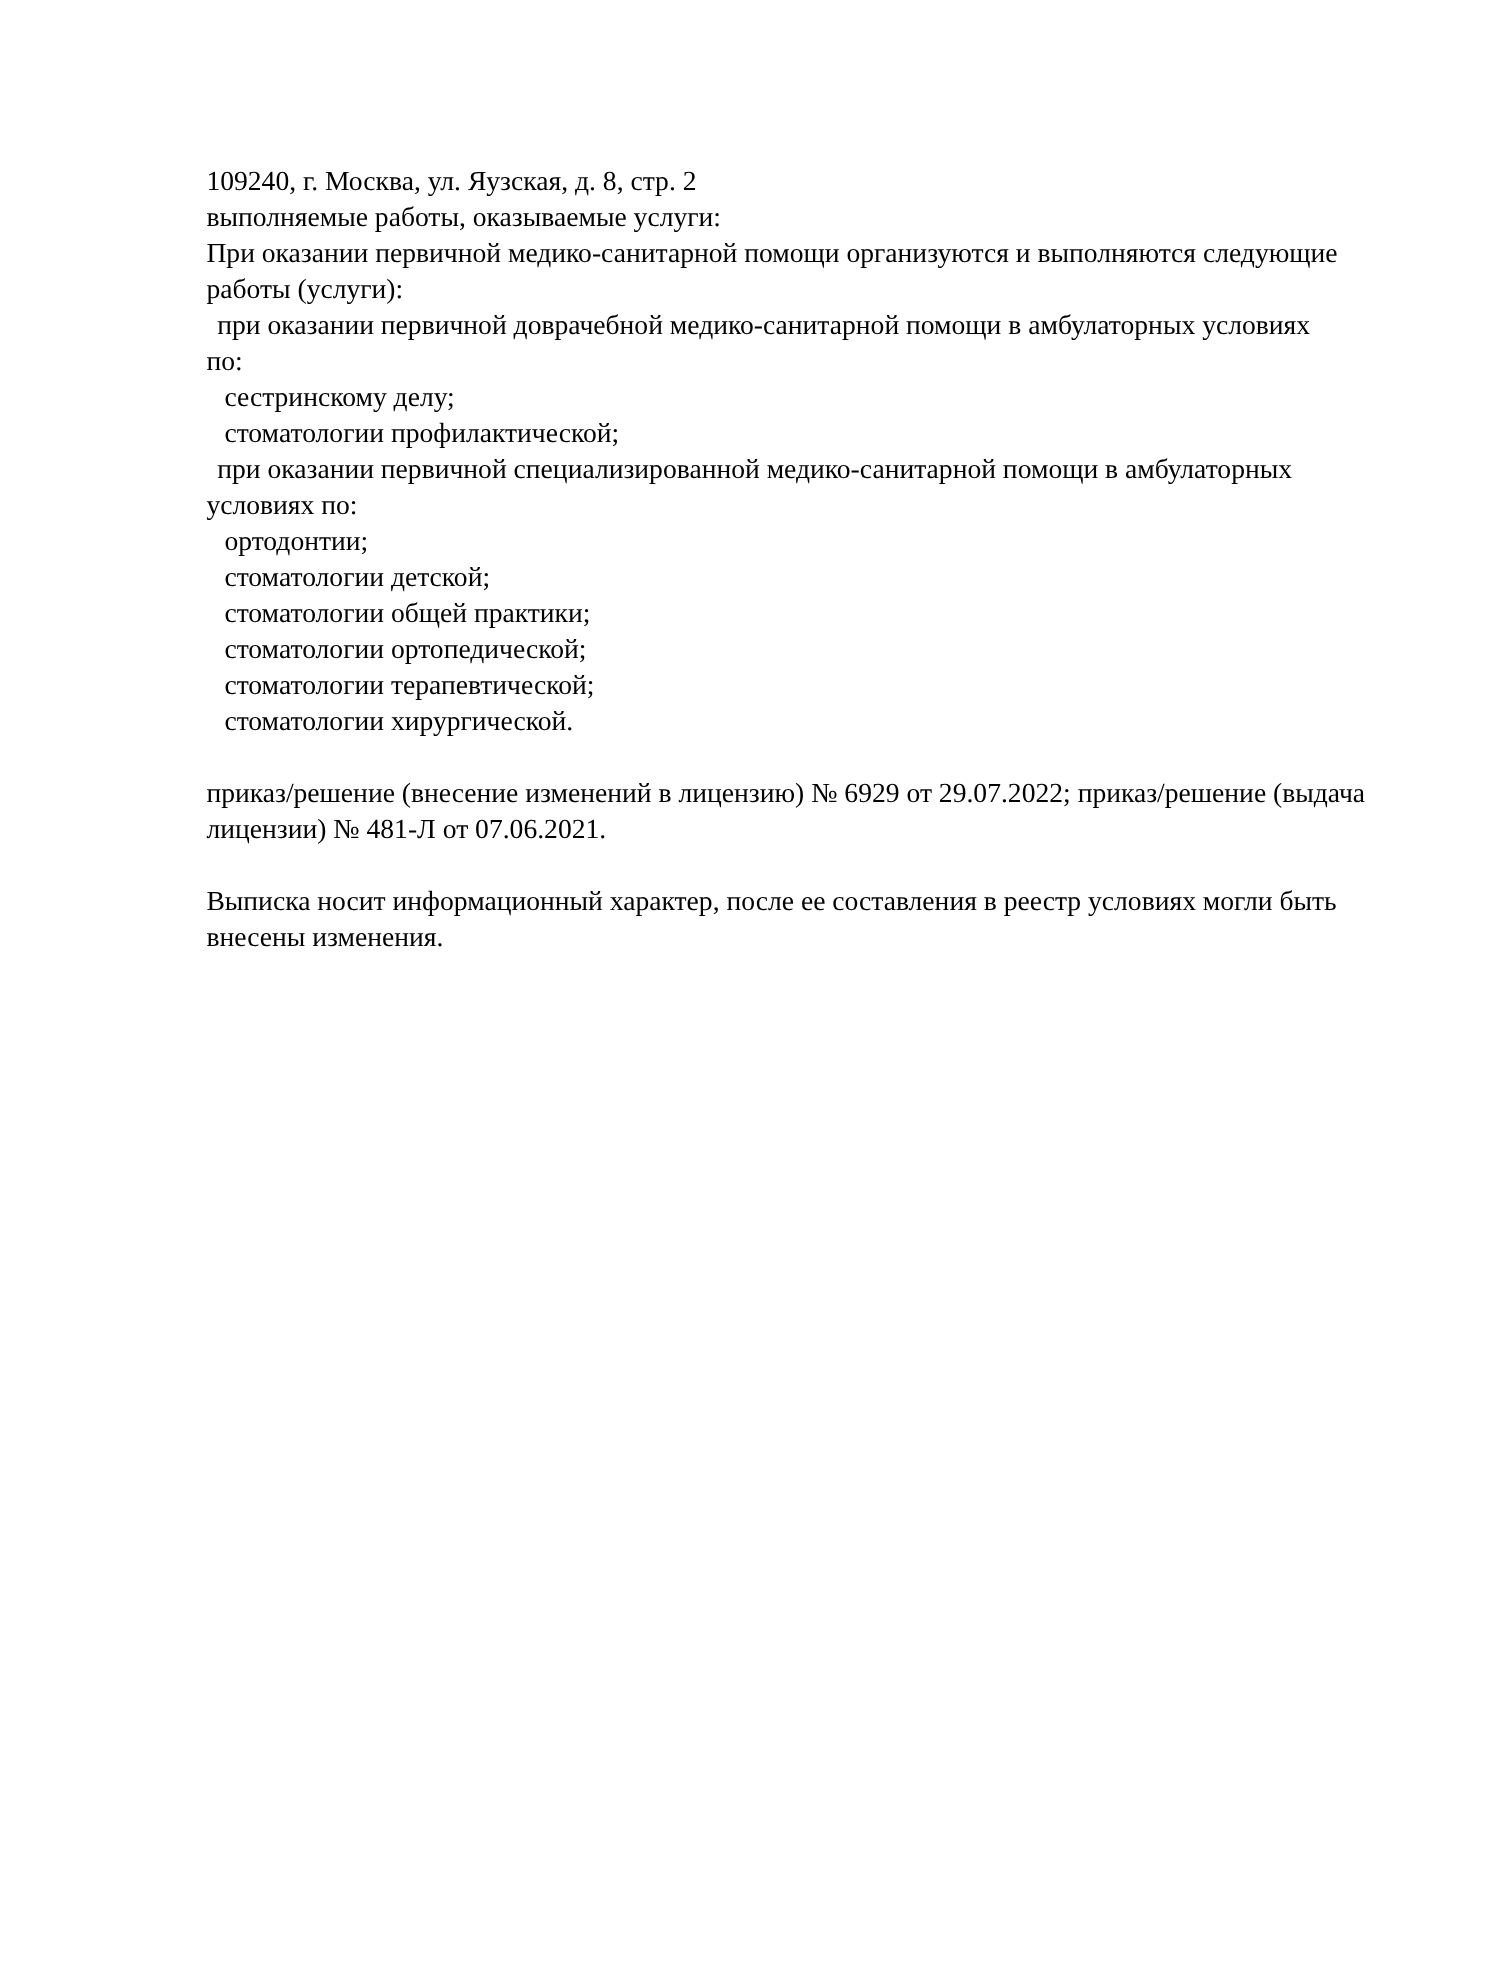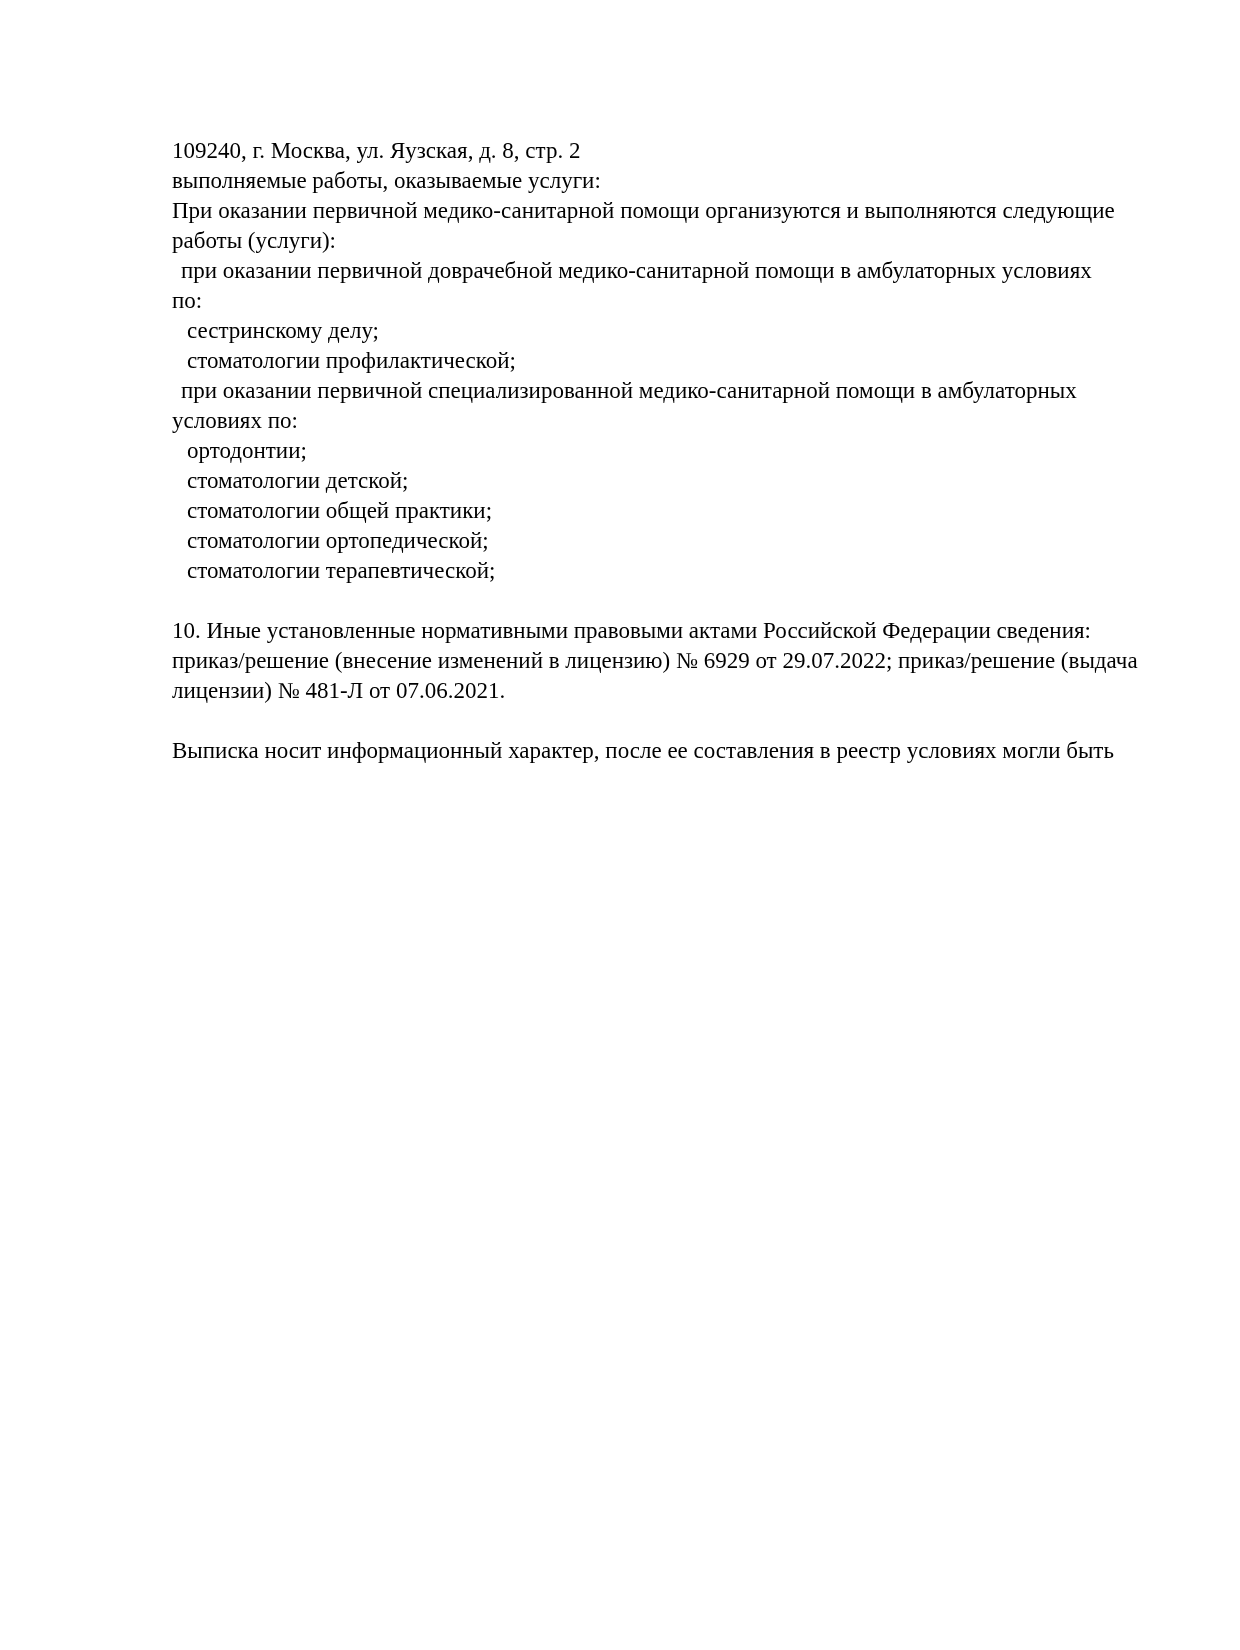--- a/index.html
+++ b/index.html
@@ -53,27 +53,28 @@
       <div class="line ind0">по:</div>
       <div class="line ind2">сестринскому делу;</div>
       <div class="line ind2">стоматологии профилактической;</div>
       <div class="line ind1">при оказании первичной специализированной медико-санитарной помощи в амбулаторных</div>
       <div class="line ind0">условиях по:</div>
       <div class="line ind2">ортодонтии;</div>
       <div class="line ind2">стоматологии детской;</div>
       <div class="line ind2">стоматологии общей практики;</div>
       <div class="line ind2">стоматологии ортопедической;</div>
       <div class="line ind2">стоматологии терапевтической;</div>
+      <div class="line ind2">стоматологии хирургической.</div>
     </div>
 
 
     <div class="para">
-      <div class="line ind0">10. Иные установленные нормативными правовыми актами Российской Федерации сведения:</div>
       <div class="line ind0">приказ/решение (внесение изменений в лицензию) № 6929 от 29.07.2022; приказ/решение (выдача</div>
       <div class="line ind0">лицензии) № 481-Л от 07.06.2021.</div>
     </div>
 
     <div class="para">
       <div class="line ind0">Выписка носит информационный характер, после ее составления в реестр условиях могли быть</div>
+      <div class="line ind0">внесены изменения.</div>
     </div>
 
   </div>
 </div>
 
 </body></html>

